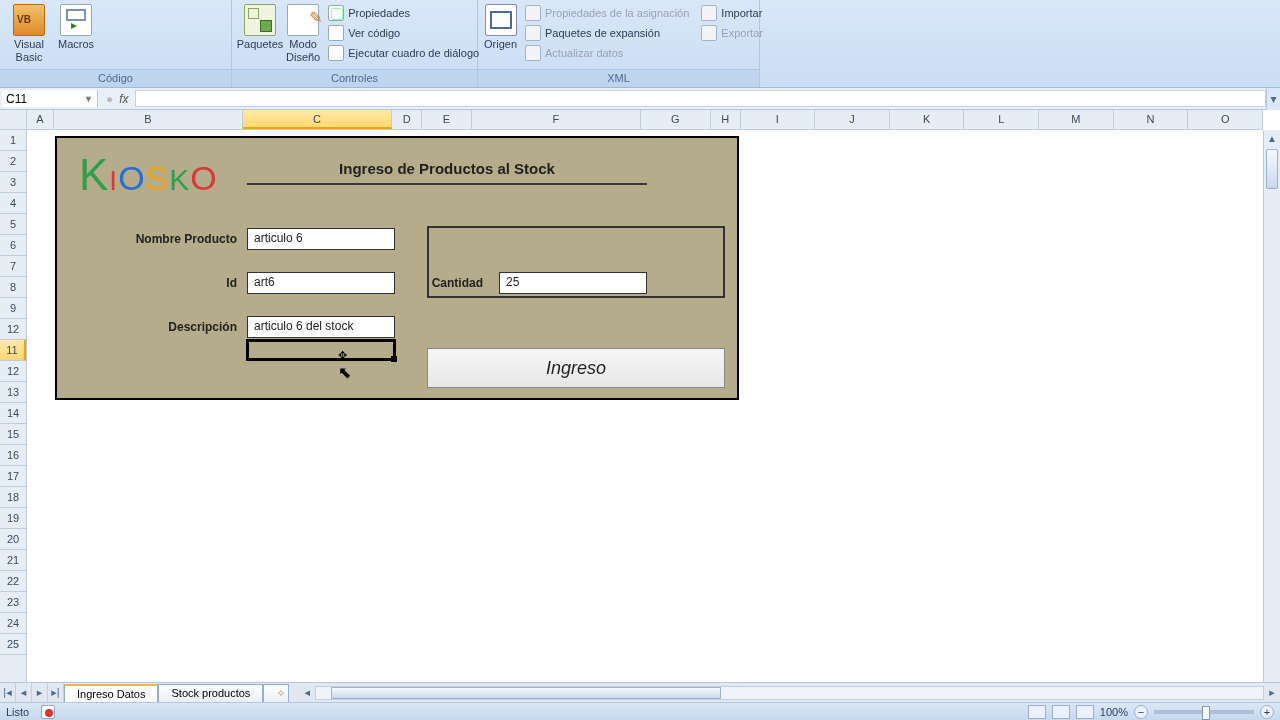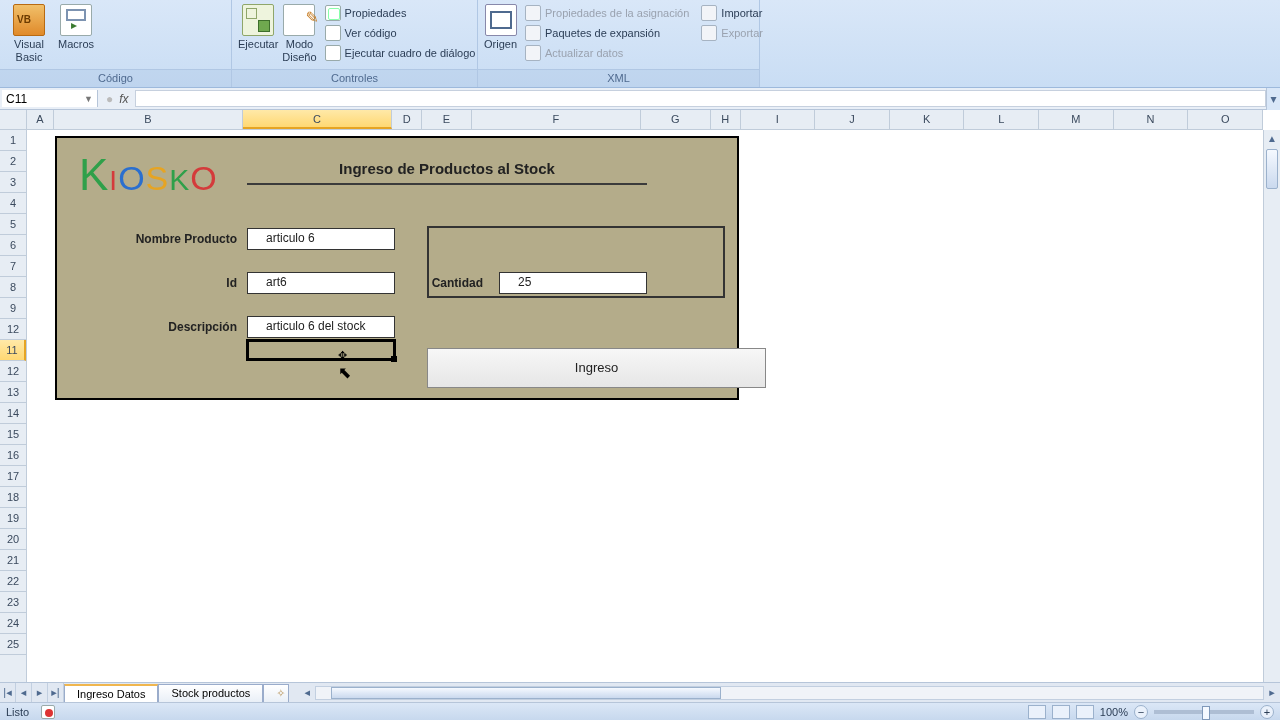--- a/index.html
+++ b/index.html
@@ -105,25 +105,25 @@
   }
   .logo { position:absolute; left:22px; top:12px; font-family: "Comic Sans MS", cursive; font-weight:normal; font-size:34px; letter-spacing:1px;}
   .logo span:nth-child(1){color:#2fa04a;font-size:44px;}
   .logo span:nth-child(2){color:#d43b3b;font-size:28px;}
   .logo span:nth-child(3){color:#2a6fcf;}
   .logo span:nth-child(4){color:#e6a423;}
   .logo span:nth-child(5){color:#2fa04a;font-size:30px;}
   .logo span:nth-child(6){color:#d43b3b;}
   .form-title{position:absolute;left:190px;right:40px;top:22px;text-align:center;font-weight:bold;color:#222;font-size:15px;border-bottom:2px solid #3b3b3b;padding-bottom:6px;width:400px;}
   .lbl{position:absolute;text-align:right;font-weight:bold;color:#222;font-size:12px;width:130px;}
-  .field{position:absolute;width:148px;height:22px;background:#fff;border:1.5px solid #333;padding:2px 18px;font-size:12px;color:#222;}
+  .field{position:absolute;width:148px;height:22px;background:#fff;border:1.5px solid #333;padding:2px 6px;font-size:12px;color:#222;}
   .right-box{position:absolute;left:370px;top:88px;width:298px;height:72px;border:2px solid #333;}
   .selected-cell{position:absolute;width:150px;height:22px;border:3px solid #000;}
   .selected-cell::after{content:"";position:absolute;right:-4px;bottom:-4px;width:6px;height:6px;background:#000;}
-  .ingreso-btn{position:absolute;left:370px;top:210px;width:339px;height:40px;background:linear-gradient(#f7f7f7,#e6e6e6);border:1px solid #888;text-align:center;line-height:38px;font-size:13px;color:#222;}
+  .ingreso-btn{position:absolute;left:370px;top:210px;width:298px;height:40px;background:linear-gradient(#f7f7f7,#e6e6e6);border:1px solid #888;text-align:center;line-height:38px;font-size:18px;color:#222;font-style:italic;}
 
   
   .cursor{position:absolute;font-size:16px;color:#000;pointer-events:none;}
   .cursor .arrows{font-size:11px;}
 
   
   .tabbar { height:20px; display:flex; align-items:stretch; background:#e1e8f2; border-top:1px solid #b6c5d9; font-size:11px;}
   .tab-nav{display:flex;}
   .tab-nav div{width:16px;text-align:center;color:#4f6a8f;border-right:1px solid #c2cfe0;line-height:19px;}
   .tab{padding:2px 12px 0;border:1px solid #9aaccb;border-bottom:none;background:linear-gradient(#fff,#e9eff7);margin-top:1px;border-radius:0 0 0 0;}
@@ -158,21 +158,21 @@
         <span>Macros</span>
       </div>
     </div>
     <div class="group-label">Código</div>
   </div>
 
   <div class="ribbon-group" style="width:246px">
     <div class="group-body">
       <div class="big-btn" style="width:48px;position:relative">
         <span class="ico insert-icon"></span>
-        <span>Ejecutar</span>
+        <span>Paquetes</span>
       </div>
       <div class="big-btn" style="width:48px;position:relative">
         <span class="ico design-icon"></span>
         <span>Modo Diseño</span>
       </div>
       <div class="small-btns">
         <div class="small-btn">
           <span class="ico prop-icon"></span>
           <span>Propiedades</span>
         </div>

